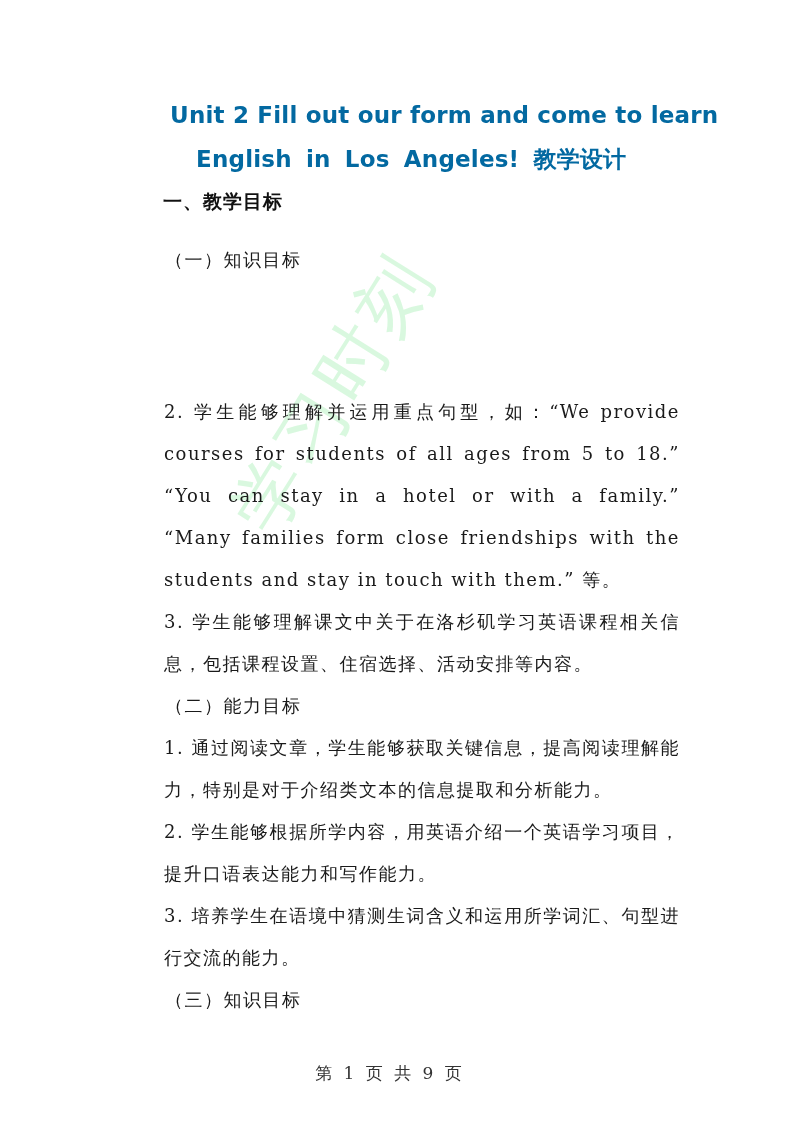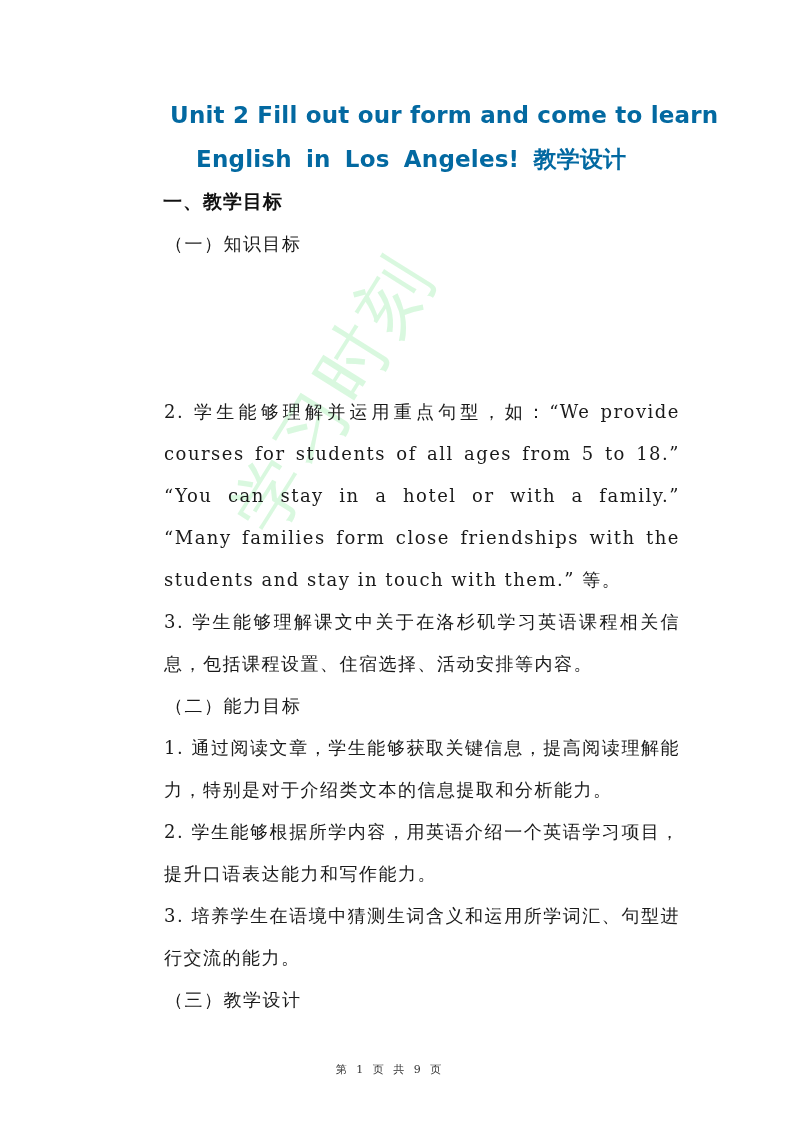--- a/index.html
+++ b/index.html
@@ -63,21 +63,21 @@
       color: #1a1a1a;
       letter-spacing: 1.5px;
       white-space: nowrap;
     }
     .footer {
       position: absolute;
       left: 0; width: 780px;
       top: 1062px;
       text-align: center;
       font-family: "DejaVu Serif", serif;
-      font-size: 11px;
+      font-size: 17px;
       color: #333;
       letter-spacing: 3px;
     }
     .watermark {
       position: absolute;
       left: 210px;
       top: 500px;
       transform: rotate(-58deg);
       transform-origin: left top;
       font-family: "DejaVu Sans", sans-serif;
@@ -93,21 +93,21 @@
 
 <div class="page">
 
   <div class="watermark">学习时刻</div>
 
   <div class="title-line l1">Unit 2 Fill out our form and come to learn</div>
   <div class="title-line l2">English in Los Angeles! 教学设计</div>
 
   <div class="heading1">一、教学目标</div>
 
-  <div class="sub" style="top:232px;">（一）知识目标</div>
+  <div class="sub" style="top:248px;">（一）知识目标</div>
 
 
   <div class="para" style="top:391px;">
     <div class="first">2. 学生能够理解并运用重点句型，如：“We provide courses for students of all ages from 5 to 18.” “You can stay in a hotel or with a family.” “Many families form close friendships with the students and stay in touch with them.” 等。</div>
   </div>
 
   <div class="para" style="top:601px;">
     <div class="first">3. 学生能够理解课文中关于在洛杉矶学习英语课程相关信息，包括课程设置、住宿选择、活动安排等内容。</div>
   </div>
 
@@ -118,16 +118,16 @@
   </div>
 
   <div class="para" style="top:811px;">
     <div class="first">2. 学生能够根据所学内容，用英语介绍一个英语学习项目，提升口语表达能力和写作能力。</div>
   </div>
 
   <div class="para" style="top:895px;">
     <div class="first">3. 培养学生在语境中猜测生词含义和运用所学词汇、句型进行交流的能力。</div>
   </div>
 
-  <div class="sub" style="top:988px;">（三）教学设计</div>
+  <div class="sub" style="top:988px;">（三）知识目标</div>
 
   <div class="footer">第 1 页 共 9 页</div>
 </div>
 
 </body></html>

